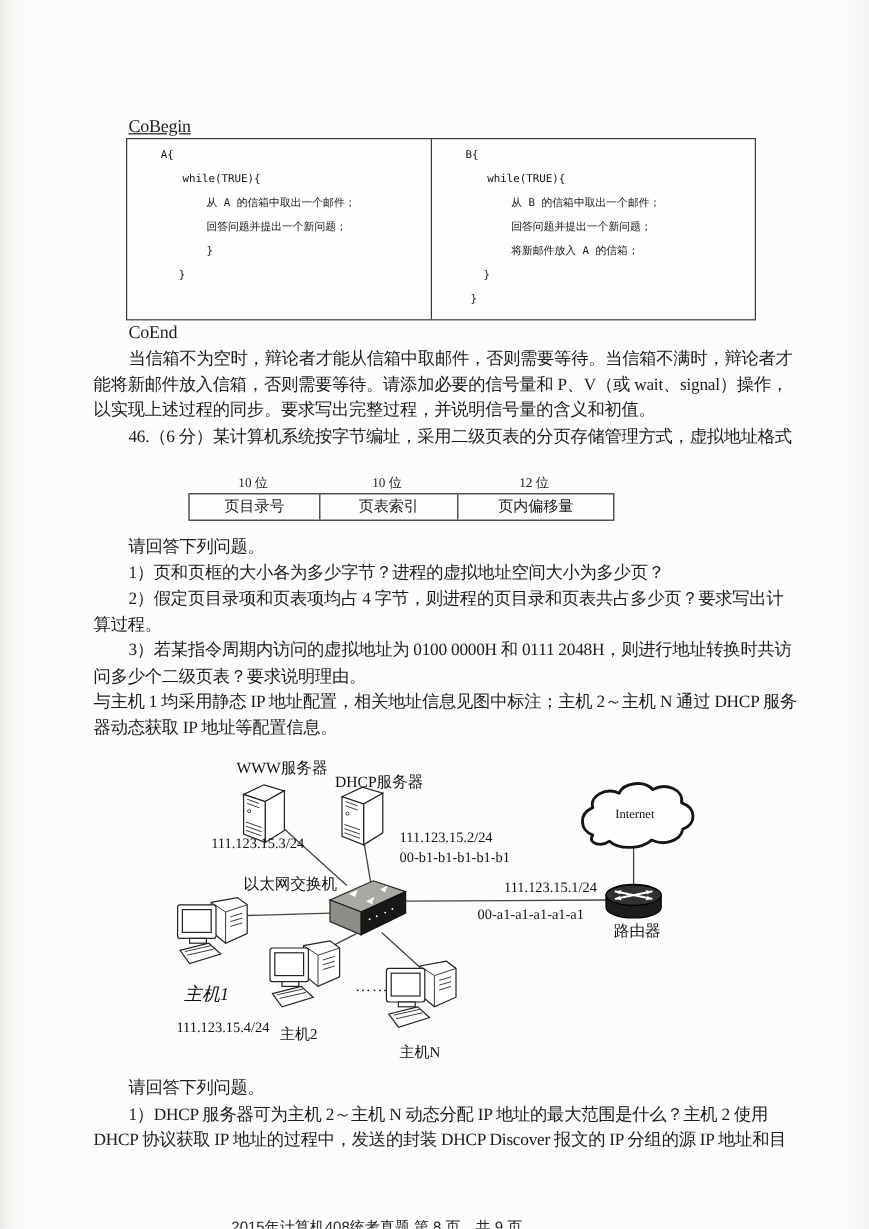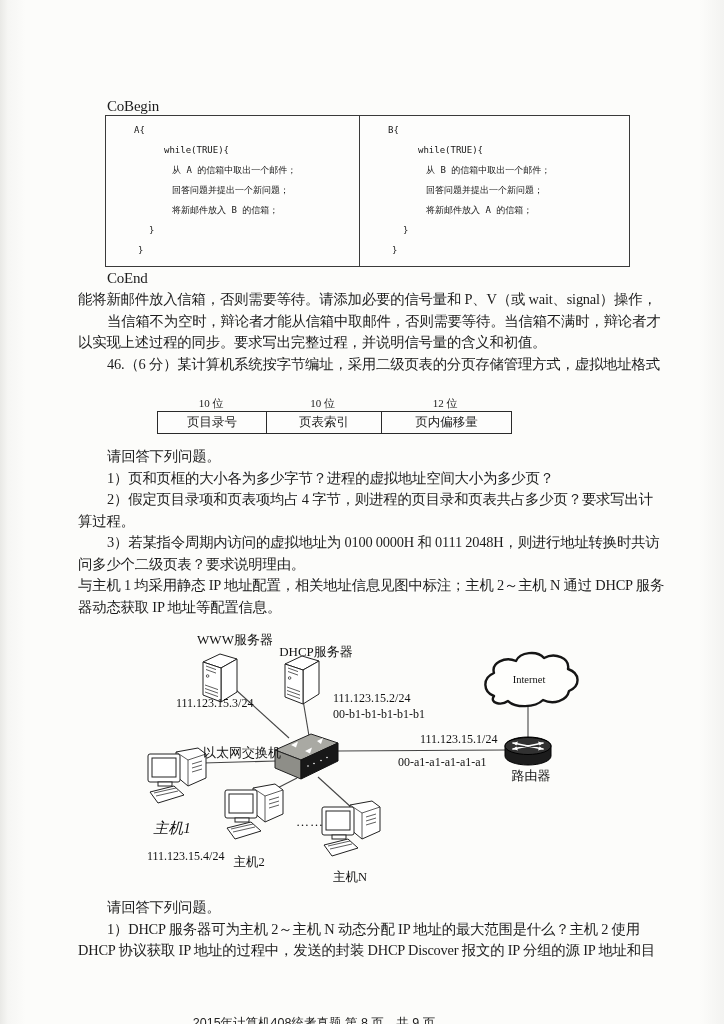--- a/index.html
+++ b/index.html
@@ -4,31 +4,31 @@
 <style>
   html,body{margin:0;padding:0;}
   body{width:724px;height:1024px;background:#fbfbf9;}
   .page{position:relative;width:724px;height:1024px;overflow:hidden;
         background:linear-gradient(to right,#e9e9e6 0px,#f6f6f4 8px,#fcfcfa 26px,#fcfcfa 700px,#f3f3f1 724px);
         font-family:"Liberation Serif","DejaVu Serif",serif;color:#1c1c1c;}
   .abs{position:absolute;}
   .bodyline{font-size:14.4px;line-height:21.5px;letter-spacing:-0.2px;white-space:nowrap;}
   .ind{text-indent:29px;}
   .textblock{position:absolute;left:78px;width:585px;}
-  #cobegin{left:107px;top:96px;font-size:15px;}
+  #cobegin{left:107px;top:96px;font-size:15px;text-decoration:underline;}
   #coend{left:107px;top:268px;font-size:15px;}
   .codebox{position:absolute;left:105px;top:115px;width:523px;height:150px;
            border:1.5px solid #3a3a3a;display:flex;background:#fdfdfc;}
   .codecol{box-sizing:border-box;padding-top:4px;font-family:"DejaVu Sans Mono",monospace;
            font-size:9px;color:#141414;}
   .codecol.a{width:253px;}
   .codecol.b{flex:1;border-left:1.5px solid #3a3a3a;}
   .cl{line-height:20px;white-space:nowrap;}
   .codecol .cl:nth-child(1){margin-left:28px;}
-  .codecol .cl:nth-child(2){margin-left:58px;}
+  .codecol .cl:nth-child(2){margin-left:46px;}
   .codecol .cl:nth-child(3){margin-left:66px;}
   .codecol .cl:nth-child(4){margin-left:66px;}
   .codecol .cl:nth-child(5){margin-left:66px;}
   .codecol .cl:nth-child(6){margin-left:43px;}
   .codecol .cl:nth-child(7){margin-left:32px;}
   .addr{position:absolute;left:157px;top:397px;}
   .bitsrow{display:flex;font-size:11px;height:14px;line-height:13px;color:#222;}
   .cellrow{display:flex;border:1.5px solid #2a2a2a;background:#fdfdfc;}
   .acell{box-sizing:border-box;height:21px;line-height:20px;text-align:center;font-size:12.5px;}
   .acell+.acell{border-left:1.5px solid #2a2a2a;}
@@ -50,40 +50,39 @@
 <div class="page">
 
   <div class="abs bodyline" id="cobegin">CoBegin</div>
 
   <div class="codebox">
     <div class="codecol a">
       <div class="cl">A{</div>
       <div class="cl">while(TRUE){</div>
       <div class="cl">从 A 的信箱中取出一个邮件；</div>
       <div class="cl">回答问题并提出一个新问题；</div>
-      <div class="cl">将新邮件放入 B 的信箱；</div>
       <div class="cl">}</div>
       <div class="cl">}</div>
     </div>
     <div class="codecol b">
       <div class="cl">B{</div>
       <div class="cl">while(TRUE){</div>
       <div class="cl">从 B 的信箱中取出一个邮件；</div>
       <div class="cl">回答问题并提出一个新问题；</div>
       <div class="cl">将新邮件放入 A 的信箱；</div>
       <div class="cl">}</div>
       <div class="cl">}</div>
     </div>
   </div>
 
   <div class="abs bodyline" id="coend">CoEnd</div>
 
   <div class="textblock" style="top:289px;">
+    <div class="bodyline ind">当信箱不为空时，辩论者才能从信箱中取邮件，否则需要等待。当信箱不满时，辩论者才</div>
     <div class="bodyline">能将新邮件放入信箱，否则需要等待。请添加必要的信号量和 P、V（或 wait、signal）操作，</div>
-    <div class="bodyline ind">当信箱不为空时，辩论者才能从信箱中取邮件，否则需要等待。当信箱不满时，辩论者才</div>
     <div class="bodyline">以实现上述过程的同步。要求写出完整过程，并说明信号量的含义和初值。</div>
     <div class="bodyline ind">46.（6 分）某计算机系统按字节编址，采用二级页表的分页存储管理方式，虚拟地址格式</div>
   </div>
 
   <div class="addr">
     <div class="bitsrow">
       <div class="bcell w1">10 位</div>
       <div class="bcell w2">10 位</div>
       <div class="bcell w3">12 位</div>
     </div>
@@ -173,21 +172,21 @@
       <use href="#pc" x="148" y="120"></use>
       <use href="#pc" x="225" y="156"></use>
       <use href="#pc" x="322" y="173"></use>
     </svg>
 
     <div class="dlabel" style="left:235px;top:3px;">WWW服务器</div>
     <div class="dlabel" style="left:316px;top:15px;">DHCP服务器</div>
     <div class="dtext" style="left:176px;top:68px;">111.123.15.3/24</div>
     <div class="dtext" style="left:333px;top:63px;">111.123.15.2/24</div>
     <div class="dtext" style="left:333px;top:79px;">00-b1-b1-b1-b1-b1</div>
-    <div class="dtext" style="left:203px;top:100px;font-size:13px;margin-top:16px;">以太网交换机</div>
+    <div class="dtext" style="left:203px;top:100px;font-size:13px;">以太网交换机</div>
     <div class="dlabel" style="left:529px;top:46px;font-size:10.5px;">Internet</div>
     <div class="dtext" style="left:420px;top:104px;">111.123.15.1/24</div>
     <div class="dtext" style="left:398px;top:127px;">00-a1-a1-a1-a1-a1</div>
     <div class="dlabel" style="left:531px;top:139px;">路由器</div>
     <div class="dlabel" style="left:172px;top:191px;font-size:15px;font-style:italic;">主机1</div>
     <div class="dtext" style="left:147px;top:221px;">111.123.15.4/24</div>
     <div class="dlabel" style="left:249px;top:226px;font-size:12.5px;">主机2</div>
     <div class="dots" style="left:296px;top:186px;">……</div>
     <div class="dlabel" style="left:350px;top:241px;font-size:12.5px;">主机N</div>
   </div>

